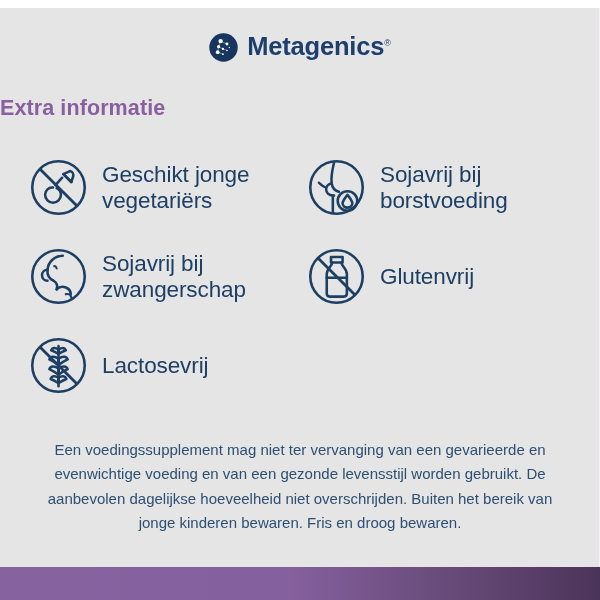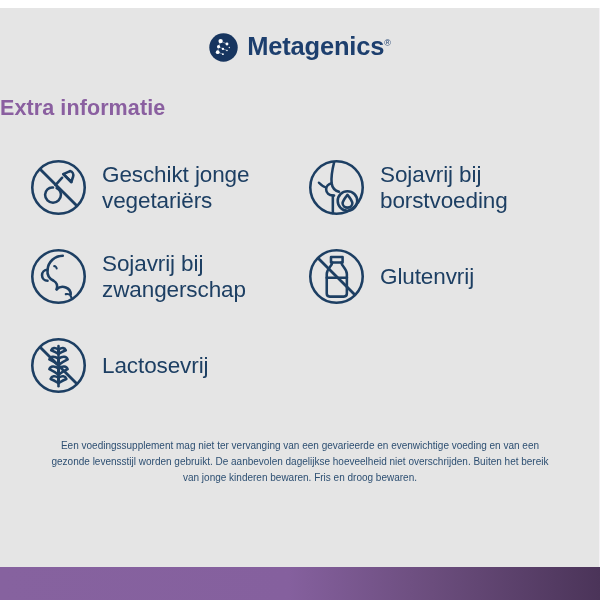--- a/index.html
+++ b/index.html
@@ -69,21 +69,21 @@
     font-size:22.5px;
     color:#1d3f63;
     line-height:1.12;
     letter-spacing:-0.1px;
   }
   
   #disclaimer{
     margin-top:28px;
     padding:0 46px;
     text-align:center;
-    font-size:10px;
+    font-size:15px;
     line-height:1.62;
     color:#2d4f72;
   }
   
   #footer-bar{
     position:absolute;
     left:0; right:0; bottom:0;
     height:33px;
     background:linear-gradient(90deg,#86629f 0%, #85609e 48%, #6b4d7d 72%, #4b3459 100%);
   }

